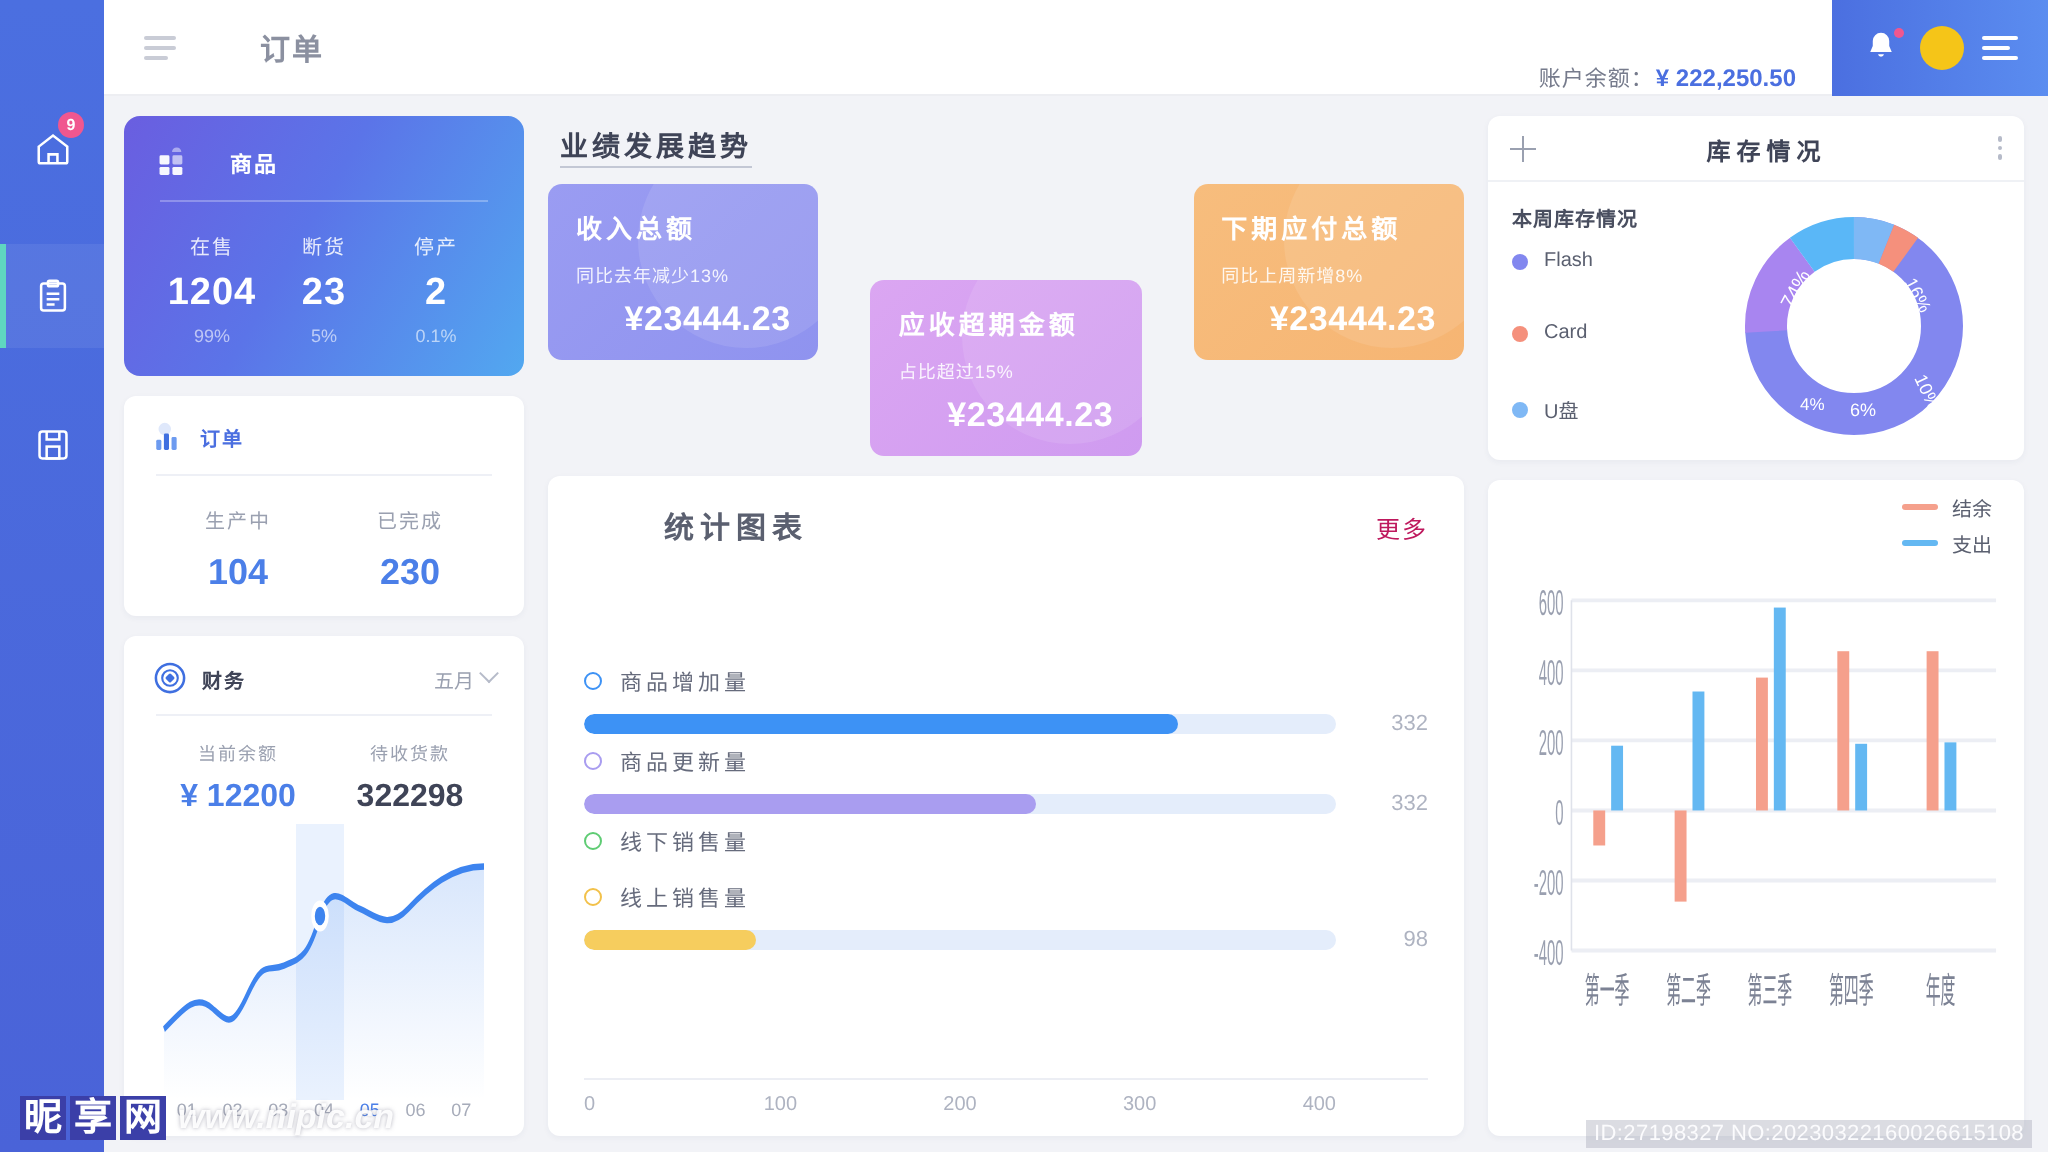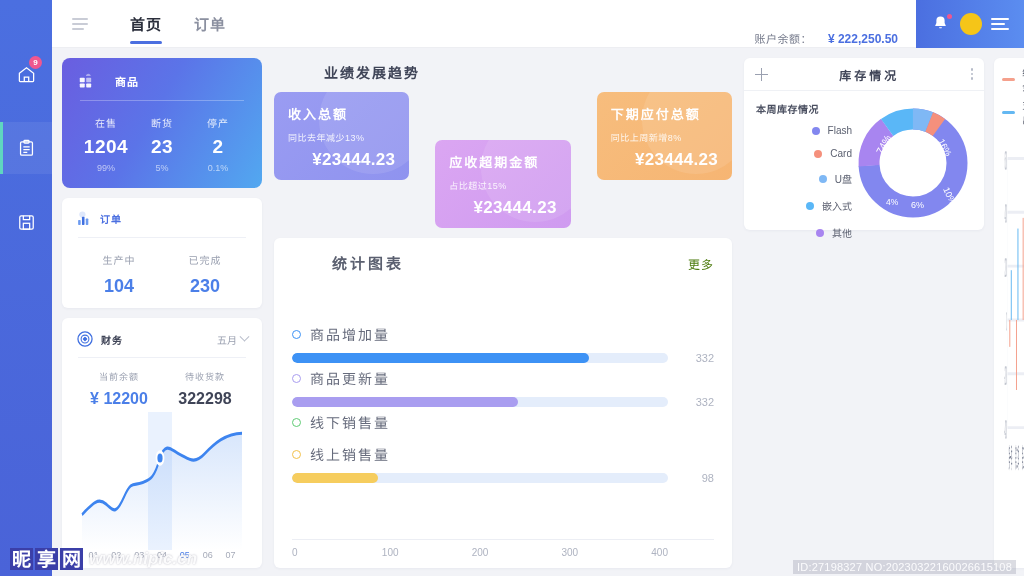--- a/index.html
+++ b/index.html
@@ -67,21 +67,21 @@
     font-size: 15px; color: #8b90a0; position: relative;
     font-weight: bold; letter-spacing: 1px; cursor: pointer;
   }
   .tab.active { color: #2b2f3c; }
   .tab.active::after {
     content: ""; position: absolute; left: 16px; right: 16px; bottom: 4px;
     height: 3px; background: #4b6fe0; border-radius: 2px;
   }
   .header-spacer { flex: 1; }
   .balance {
-    display: flex; align-items: baseline; gap: 16px;
+    display: flex; align-items: baseline; gap: 1px;
     margin-right: 18px; white-space: nowrap;
   }
   .balance-label { font-size: 11px; color: #767b8c; letter-spacing: .5px; }
   .balance-value { font-size: 12px; color: #4b6fe0; font-weight: bold; margin-top: 30px; }
   .header-actions {
     width: 108px; height: 48px;
     background: linear-gradient(90deg,#4b6fe0 0%,#5b8df0 100%);
     display: flex; align-items: center; justify-content: space-around;
     padding: 0 10px;
   }
@@ -102,21 +102,21 @@
   .menu-lines span:nth-child(2){ width:14px; }
   .menu-lines span:nth-child(3){ width:18px; margin-bottom:0; }
 
   
   .body {
     flex: 1; display: flex; gap: 12px; padding: 10px 12px 8px 10px;
     min-height: 0;
   }
   .col-left  { width: 200px; flex: 0 0 200px; display: flex; flex-direction: column; gap: 10px; }
   .col-mid   { flex: 1; display: flex; flex-direction: column; gap: 10px; min-width: 0; }
-  .col-right { width: 268px; flex: 0 0 268px; display: flex; gap: 10px; }
+  .col-right { width: 268px; flex: 0 0 268px; display: flex; flex-direction: column; gap: 10px; }
 
   .card { background: #fff; border-radius: 6px; box-shadow: 0 1px 3px rgba(40,50,90,.05); }
 
   
   .product-card {
     height: 130px;
     border-radius: 8px;
     background: linear-gradient(120deg,#6a5ee0 0%,#5b74e8 45%,#52a8f0 100%);
     padding: 14px 16px 0 16px; color: #fff; position: relative; overflow: hidden;
   }
@@ -159,22 +159,22 @@
   .fc-axis { display: flex; padding: 0 6px 8px 6px; }
   .fc-axis span {
     flex: 1; text-align: center; font-size: 9px; color: #a6abb9;
   }
   .fc-axis span.hl { color: #4b7fe8; }
 
   
   .trend-title {
     font-size: 14px; font-weight: bold; color: #3f4457;
     letter-spacing: 2px; padding: 4px 0 0 6px;
-    text-underline-offset: 5px;
-    text-decoration-thickness: 1px; text-decoration-color: #c3c7d4; margin-left: 44px;
+    text-decoration: underline; text-underline-offset: 5px;
+    text-decoration-thickness: 1px; text-decoration-color: #c3c7d4;
   }
   .trend-row { display: flex; gap: 26px; }
   .trend-card {
     flex: 1; height: 88px; border-radius: 7px; padding: 12px 14px;
     position: relative; overflow: hidden; color: #fff;
   }
   .trend-card .blob {
     position: absolute; right: -18px; top: -26px;
     width: 108px; height: 108px; border-radius: 50%;
     background: rgba(255,255,255,.10);
@@ -183,26 +183,26 @@
   .tc-sub { font-size: 9px; color: rgba(255,255,255,.88); margin-top: 8px; letter-spacing: .5px; position: relative; }
   .tc-amount {
     position: absolute; right: 14px; bottom: 10px;
     font-size: 17px; font-weight: bold; letter-spacing: .3px;
   }
 
   
   .stats-card { flex: 1; padding: 14px 18px 10px 18px; display: flex; flex-direction: column; min-height: 0; }
   .sc-head { display: flex; align-items: baseline; margin-left: 40px; }
   .sc-title { font-size: 15px; font-weight: bold; color: #5b6070; letter-spacing: 3px; }
-  .sc-more { margin-left: auto; font-size: 12px; color: #4d7c0f; letter-spacing: 1px; cursor: pointer; }
+  .sc-more { margin-left: auto; font-size: 12px; color: #be185d; letter-spacing: 1px; cursor: pointer; }
   .sc-list { flex: 1; display: flex; flex-direction: column; justify-content: center; gap: 4px; margin-top: 6px; }
   .sc-item { }
   .sc-item-head { display: flex; align-items: center; gap: 9px; margin-bottom: 8px; }
   .sc-ring { width: 9px; height: 9px; border-radius: 50%; border: 1.6px solid; flex: 0 0 9px; }
-  .sc-label { font-size: 14px; color: #666b7c; letter-spacing: 2px; }
+  .sc-label { font-size: 11px; color: #666b7c; letter-spacing: 2px; }
   .sc-bar-row { display: flex; align-items: center; gap: 12px; }
   .sc-track {
     flex: 1; height: 10px; border-radius: 6px; background: #e4edfb; overflow: hidden;
   }
   .sc-fill { height: 100%; border-radius: 6px; }
   .sc-val { width: 34px; text-align: right; font-size: 11px; color: #aeb3c1; }
   .sc-axis-line { height: 1px; background: #eceef4; margin: 10px 0 0 0; }
   .sc-axis { display: flex; padding-top: 7px; padding-right: 46px; }
   .sc-axis span { flex: 1; font-size: 10px; color: #aeb3c1; }
   .sc-axis span:last-child { flex: 0 0 auto; }
@@ -223,21 +223,21 @@
     flex: 1; text-align: center; font-size: 12px; font-weight: bold;
     color: #3f4457; letter-spacing: 3px;
   }
   .dots { display: flex; flex-direction: column; gap: 2px; cursor: pointer; }
   .dots i { width: 2.5px; height: 2.5px; border-radius: 50%; background: #b6bbc9; }
 
   
   .inv-body { flex: 1; display: flex; padding: 10px 10px 6px 12px; min-height: 0; }
   .inv-left { width: 96px; flex: 0 0 96px; }
   .inv-sub { font-size: 10px; font-weight: bold; color: #4a4f60; letter-spacing: .5px; }
-  .inv-legend { margin-top: 9px; display: flex; flex-direction: column; gap: 12px; align-items: flex-end; }
+  .inv-legend { margin-top: 9px; display: flex; flex-direction: column; gap: 25px; }
   .inv-leg { display: flex; align-items: center; gap: 8px; }
   .inv-dot { width: 8px; height: 8px; border-radius: 50%; flex: 0 0 8px; }
   .inv-leg-label { font-size: 10px; color: #5b6070; }
   .inv-chart { flex: 1; display: flex; align-items: center; justify-content: center; min-width: 0; }
   .inv-chart svg { display: block; }
 
   
   .warn-body { flex: 1; display: flex; flex-direction: column; padding: 6px 10px 4px 8px; min-height: 0; }
   .warn-legend { display: flex; flex-direction: column; gap: 3px; align-items: flex-end; padding-right: 6px; }
   .warn-leg { display: flex; align-items: center; gap: 7px; }
@@ -307,21 +307,20 @@
 
     <header class="header">
       <div class="hamburger">
         <div class="bars">
             <span></span>
             <span></span>
             <span></span>
           </div>
       </div>
       <div class="tabs">
-        <div class="tab active">首页</div>
         <div class="tab">订单</div>
       </div>
       <div class="header-spacer"></div>
       <div class="balance">
         <span class="balance-label">账户余额：</span>
         <span class="balance-value">¥ 222,250.50</span>
       </div>
       <div class="header-actions">
         <div class="bell-wrap">
           <svg width="19" height="19" viewBox="0 0 24 24" fill="#ffffff">

